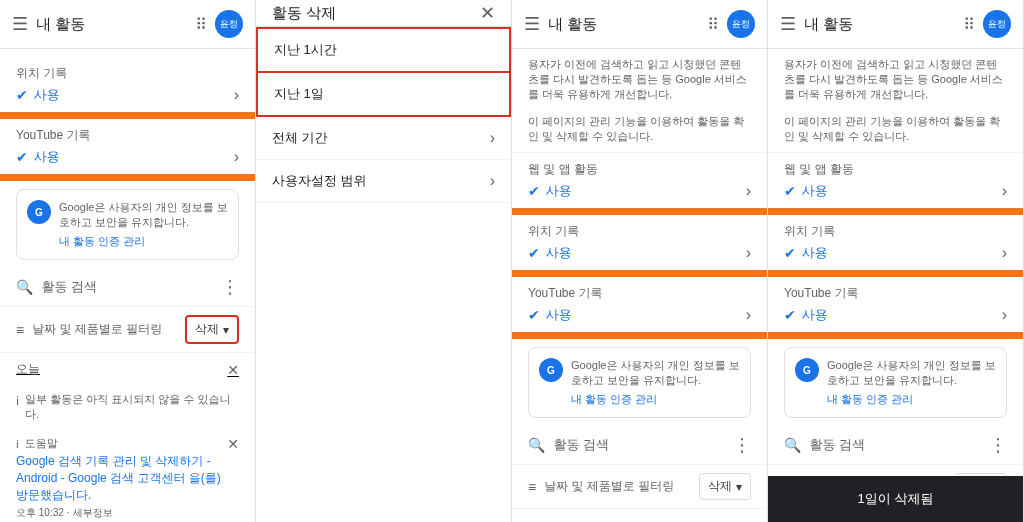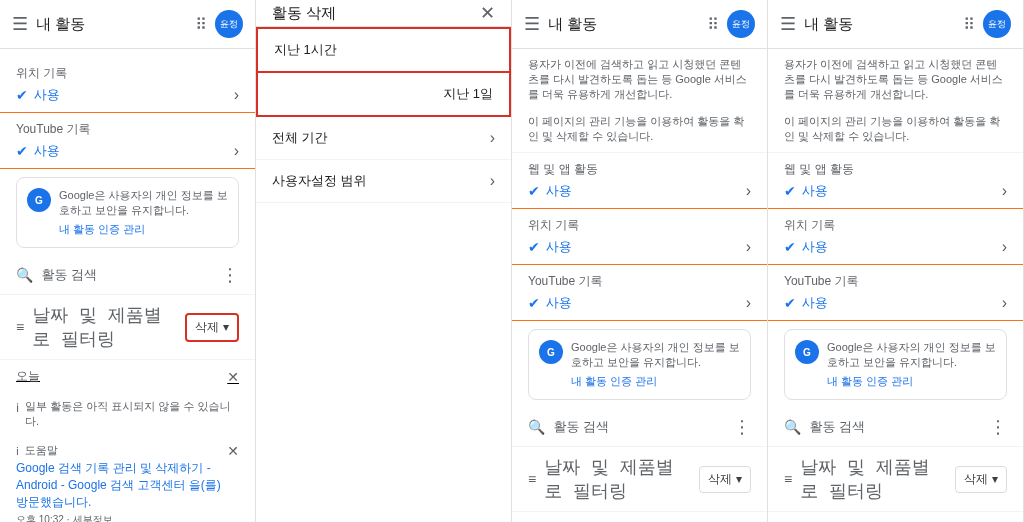--- a/index.html
+++ b/index.html
@@ -59,21 +59,21 @@
       font-weight: 500;
       cursor: pointer;
     }
     .panel-content {
       flex: 1;
       overflow-y: auto;
       padding: 8px 0;
     }
     .section-item {
       padding: 8px 16px;
-      border-bottom: 1px solid #f97316;
+      border-bottom: 7px solid #f97316;
     }
     .section-label {
       font-size: 12px;
       color: #5f6368;
       margin-bottom: 4px;
     }
     .section-row {
       display: flex;
       align-items: center;
       justify-content: space-between;
@@ -148,23 +148,22 @@
       padding: 8px 16px;
       gap: 8px;
       border-bottom: 1px solid #f1f3f4;
     }
     .filter-icon {
       color: #5f6368;
       font-size: 14px;
     }
     .filter-text {
       flex: 1;
-      font-size: 18px;
-      color: #5f6368;
-      font-family: Liberation Mono, monospace;
+      font-size: 12px;
+      color: #5f6368;
     }
     .delete-btn {
       background: #fff;
       border: 1px solid #dadce0;
       border-radius: 4px;
       padding: 4px 8px;
       font-size: 12px;
       color: #3c4043;
       cursor: pointer;
       display: flex;
@@ -277,21 +276,21 @@
       justify-content: space-between;
       border-bottom: 1px solid #f1f3f4;
     }
     .time-option-red {
       padding: 12px 16px;
       font-size: 13px;
       color: #202124;
       cursor: pointer;
       display: flex;
       align-items: center;
-      justify-content: flex-end;
+      justify-content: flex-start;
       border: 2px solid #d93025;
       margin: 0;
     }
     .time-option-red-top {
       padding: 12px 16px;
       font-size: 13px;
       color: #202124;
       cursor: pointer;
       display: flex;
       align-items: center;
@@ -578,13 +577,16 @@
     <div class="filter-row">
       <span class="filter-icon">≡</span>
       <span class="filter-text">날짜 및 제품별로 필터링</span>
       <button class="delete-btn">
         <span>삭제</span>
         <span>▾</span>
       </button>
     </div>
   </div>
 
+  <div class="bottom-toast">
+    <span>1일이 삭제됨</span>
+  </div>
 </div>
 
 </body></html>

